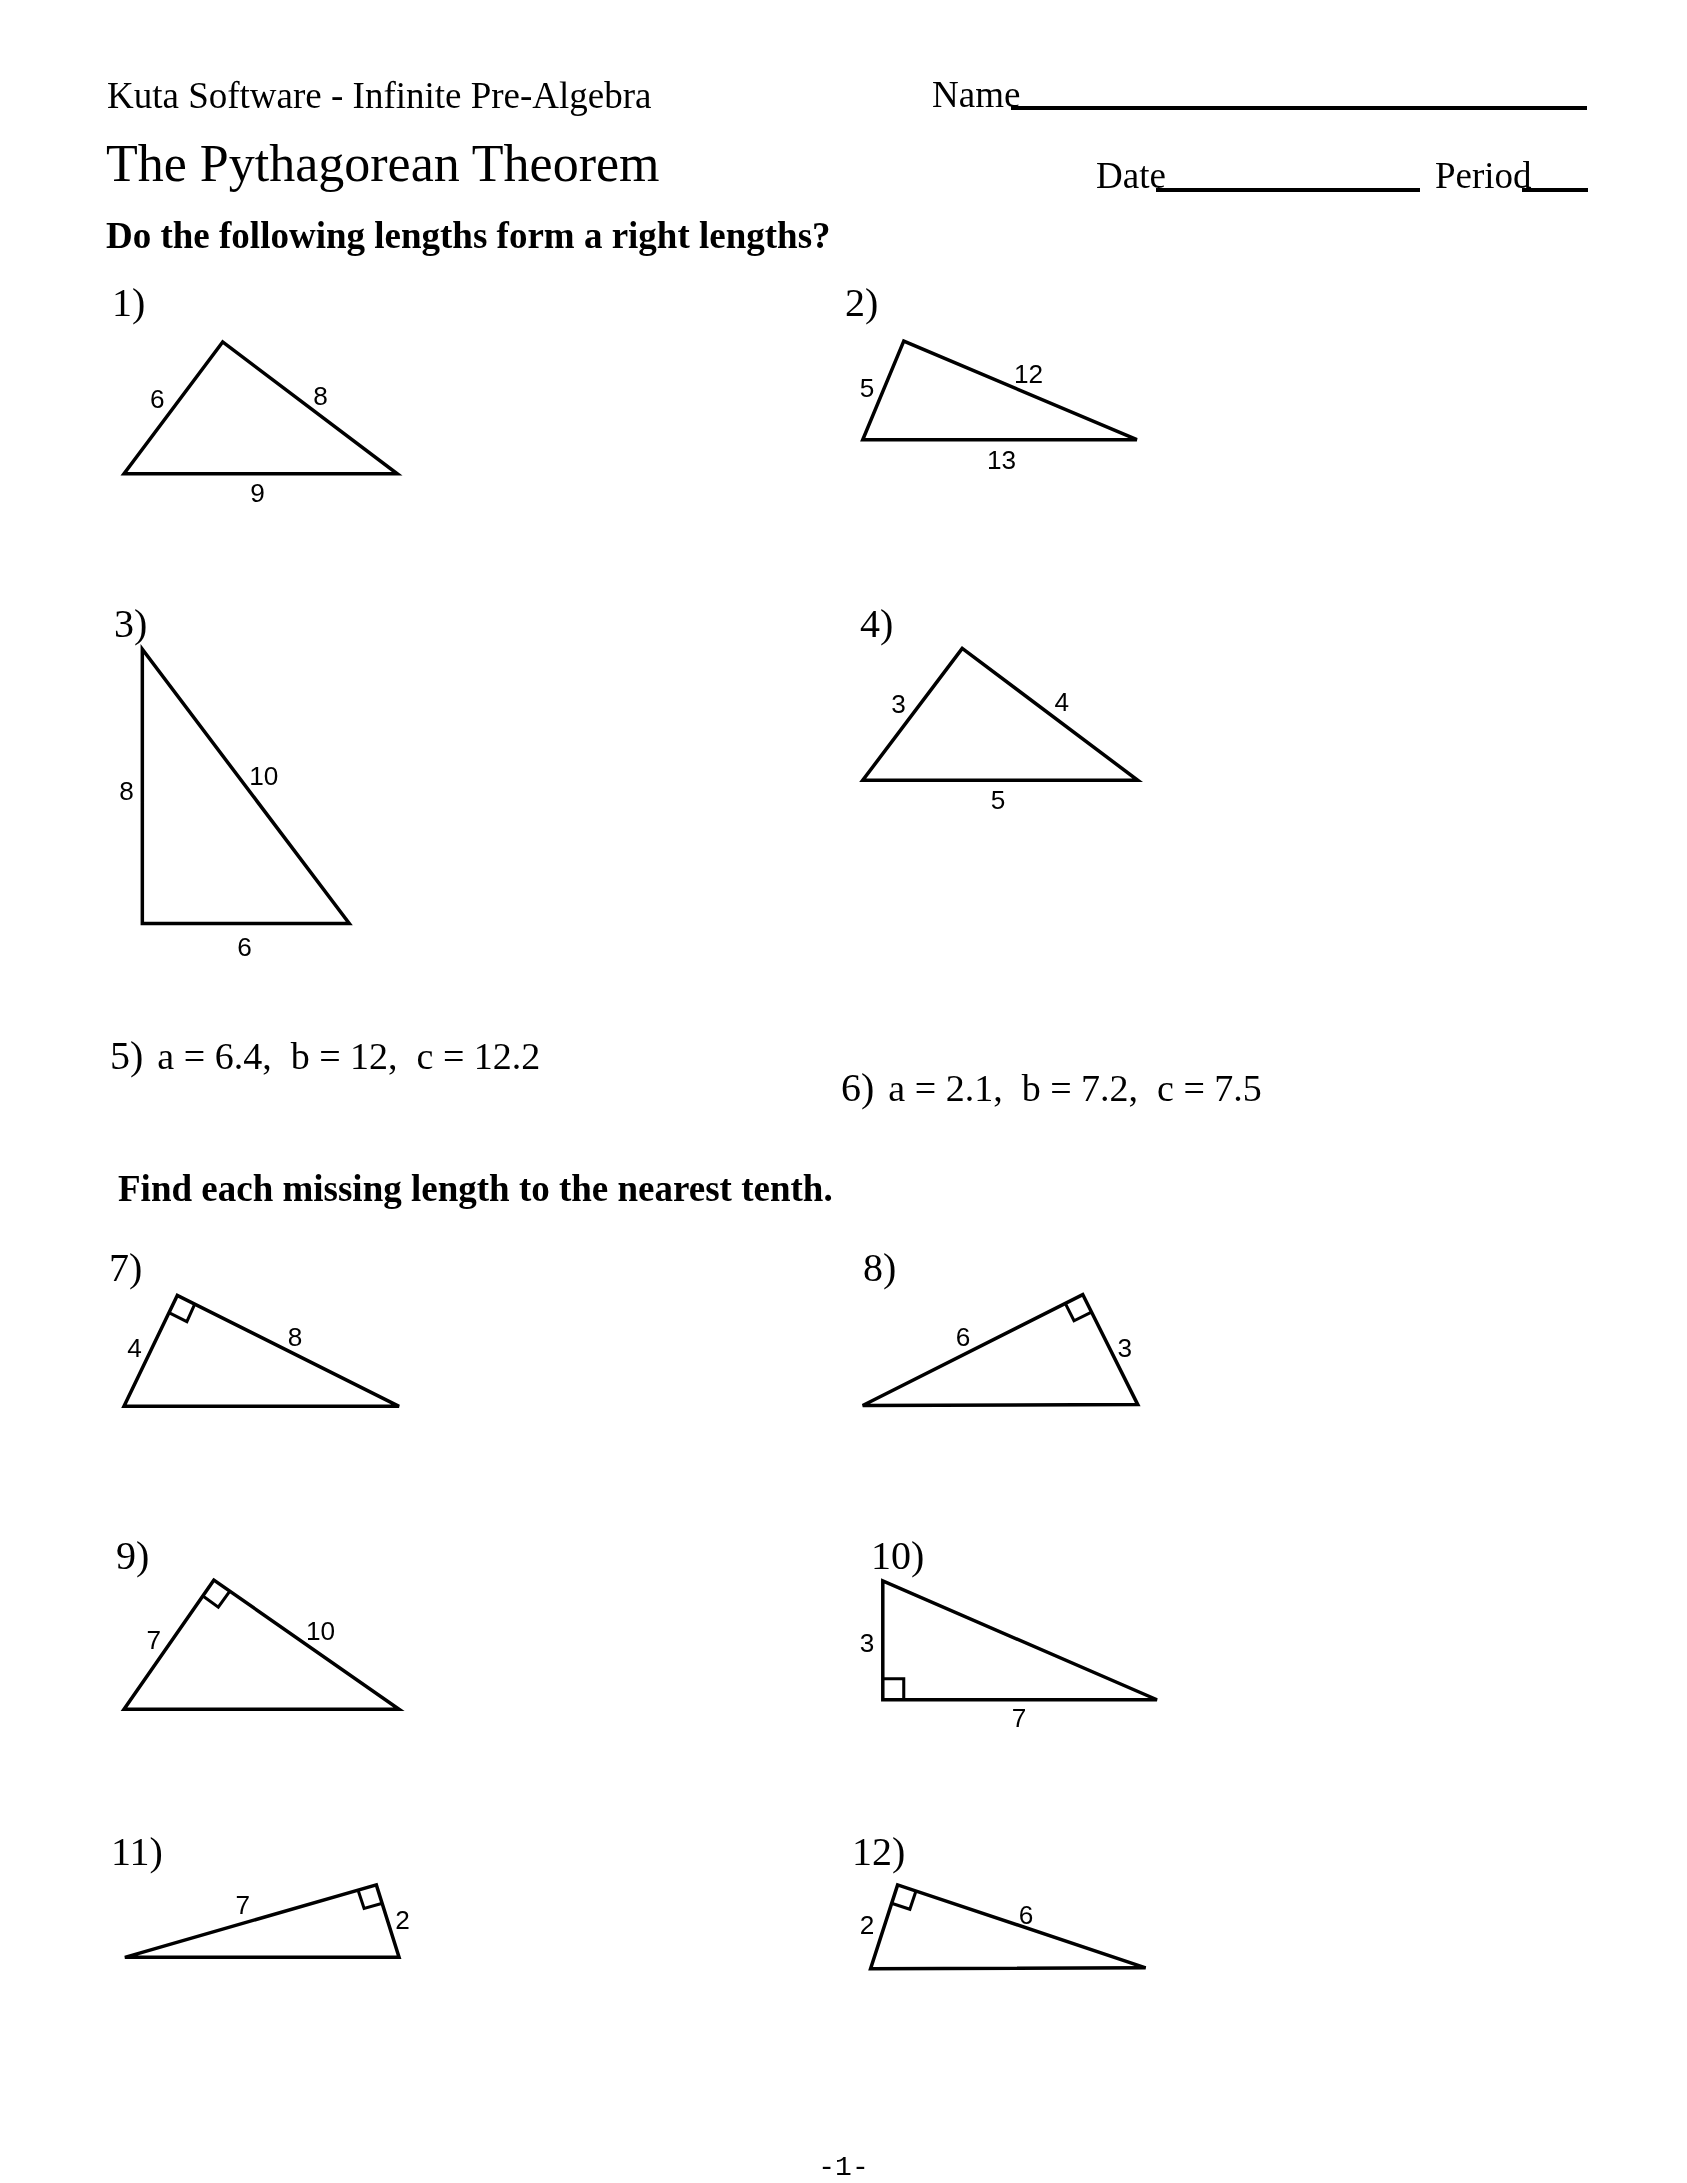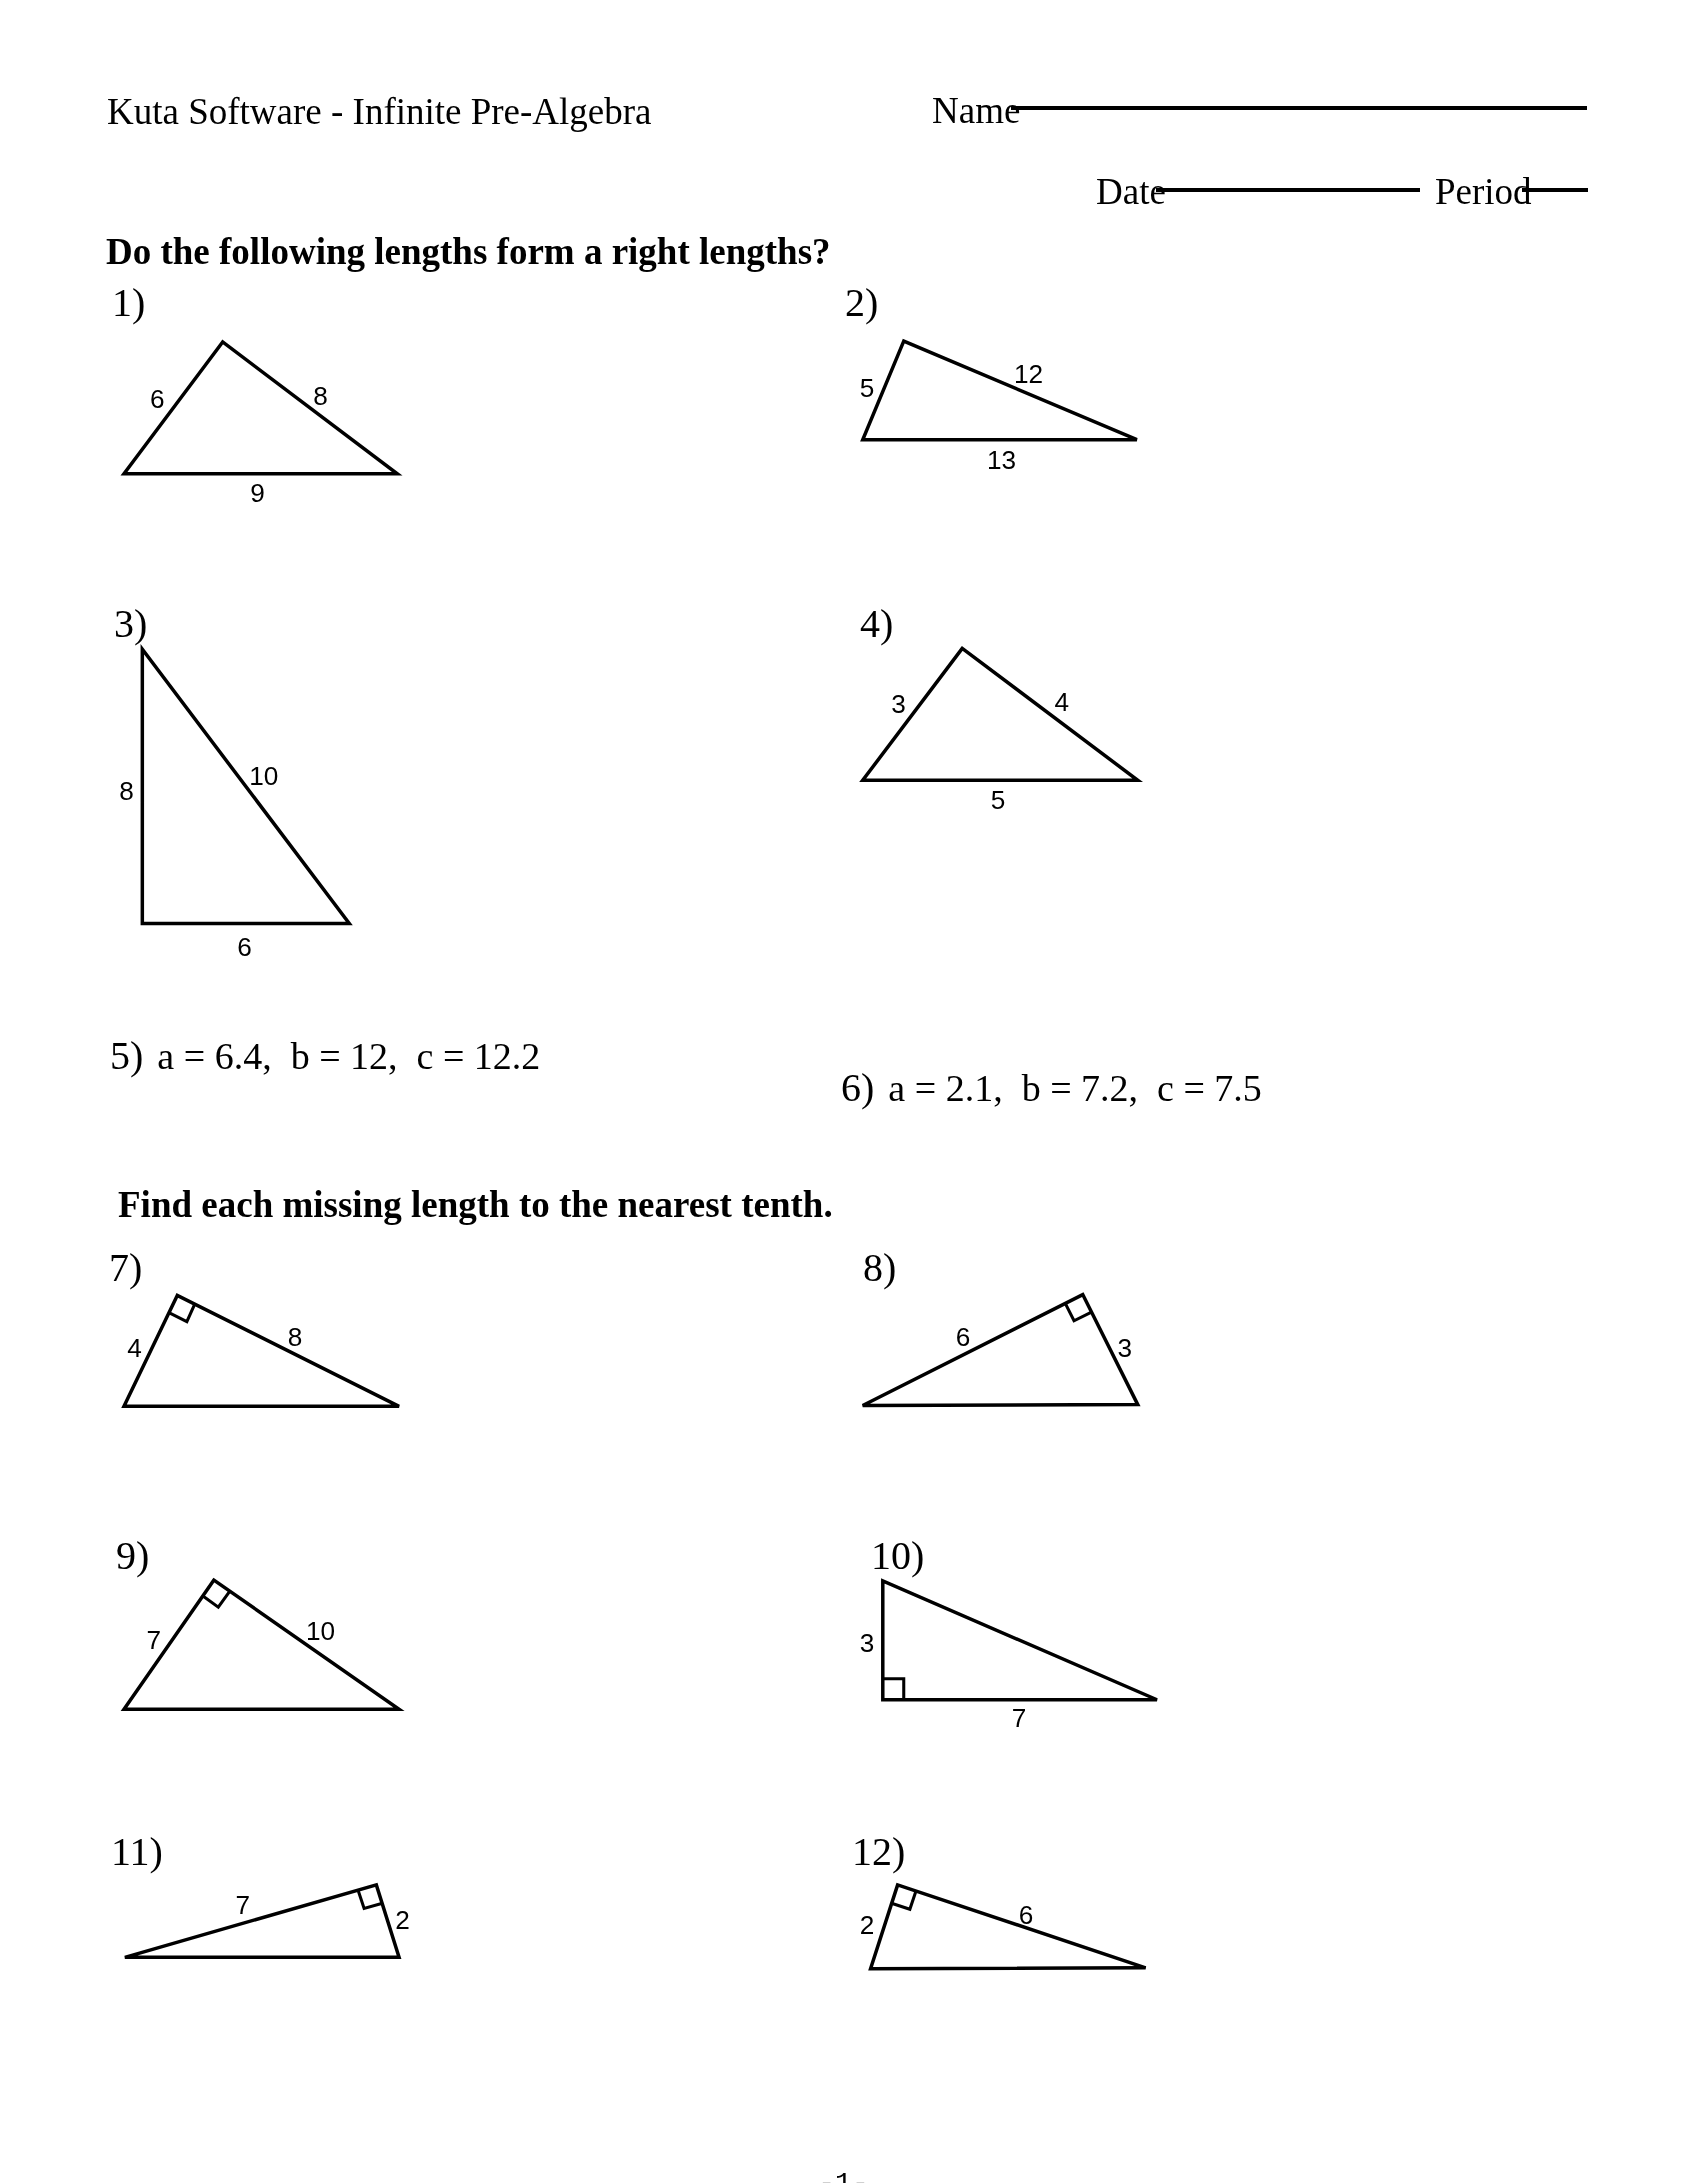--- a/index.html
+++ b/index.html
@@ -4,21 +4,21 @@
 <style>
   html,body{margin:0;padding:0;background:#ffffff;}
   #page{
     position:relative;
     width:1687px;height:2184px;
     background:#ffffff;
     overflow:hidden;
     font-family:"Liberation Serif",serif;
     color:#000;
   }
-  .abs{position:absolute;margin-top:16px;}
+  .abs{position:absolute;}
   .brand{font-size:37px;line-height:1;white-space:pre;}
   .title{font-size:52px;line-height:1;white-space:pre;}
   .field-label{font-size:37px;line-height:1;white-space:pre;text-align:center;}
   .rule{position:absolute;background:#000;height:3.5px;}
   .heading{font-size:37px;font-weight:bold;line-height:1;white-space:pre;}
   .pnum{position:absolute;font-size:40px;line-height:1;white-space:pre;color:#000;}
   .pnum .num{font-style:normal;}
   .pnum .expr{font-size:38px;margin-left:14px;white-space:pre;}
   .footer{font-family:"Liberation Mono",monospace;font-size:28px;line-height:1;text-align:center;}
   #figures{position:absolute;left:0;top:0;pointer-events:none;}
@@ -92,20 +92,21 @@
         <text class="side-label" x="993" y="2214">2</text>
         <text class="side-label" x="1175" y="2203">6</text>
       </g>
     </svg>
 
   <div class="abs brand" style="left:107px;top:77px;">Kuta Software - Infinite Pre-Algebra</div>
 
   <div class="abs field-label" style="left:932px;top:76px;">Name</div>
   <div class="rule" style="left:1011px;top:106px;width:576px;"></div>
 
+  <div class="abs title" style="left:106px;top:138px;">The Pythagorean Theorem</div>
 
   <div class="abs field-label" style="left:1096px;top:157px;">Date</div>
   <div class="rule" style="left:1156px;top:188px;width:264px;"></div>
 
   <div class="abs field-label" style="left:1435px;top:157px;">Period</div>
   <div class="rule" style="left:1522px;top:188px;width:66px;"></div>
 
   <div class="abs heading" style="left:106px;top:217px;">Do the following lengths form a right lengths?</div>
   <div class="abs heading" style="left:118px;top:1170px;">Find each missing length to the nearest tenth.</div>
 

